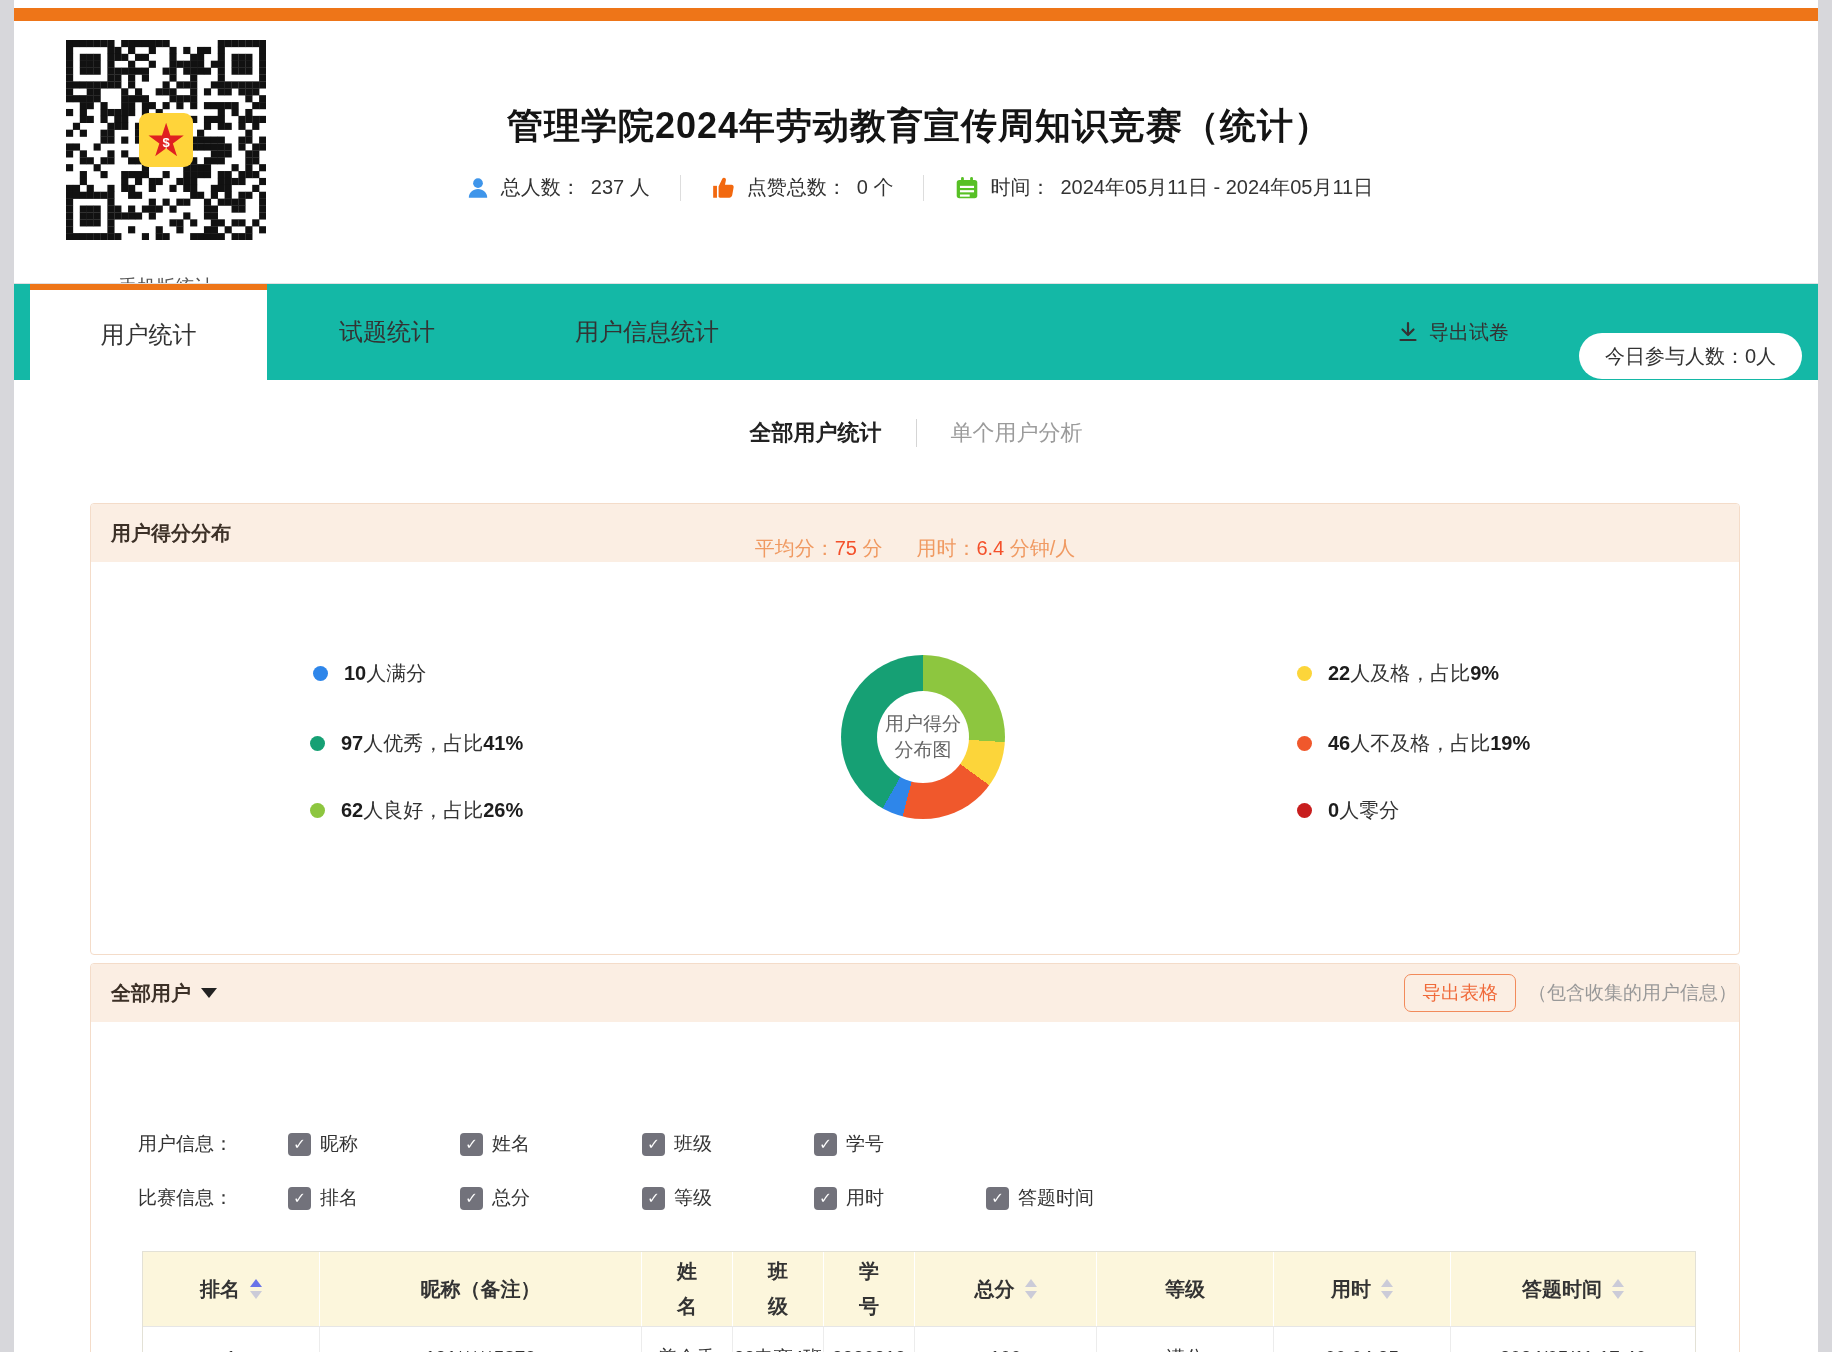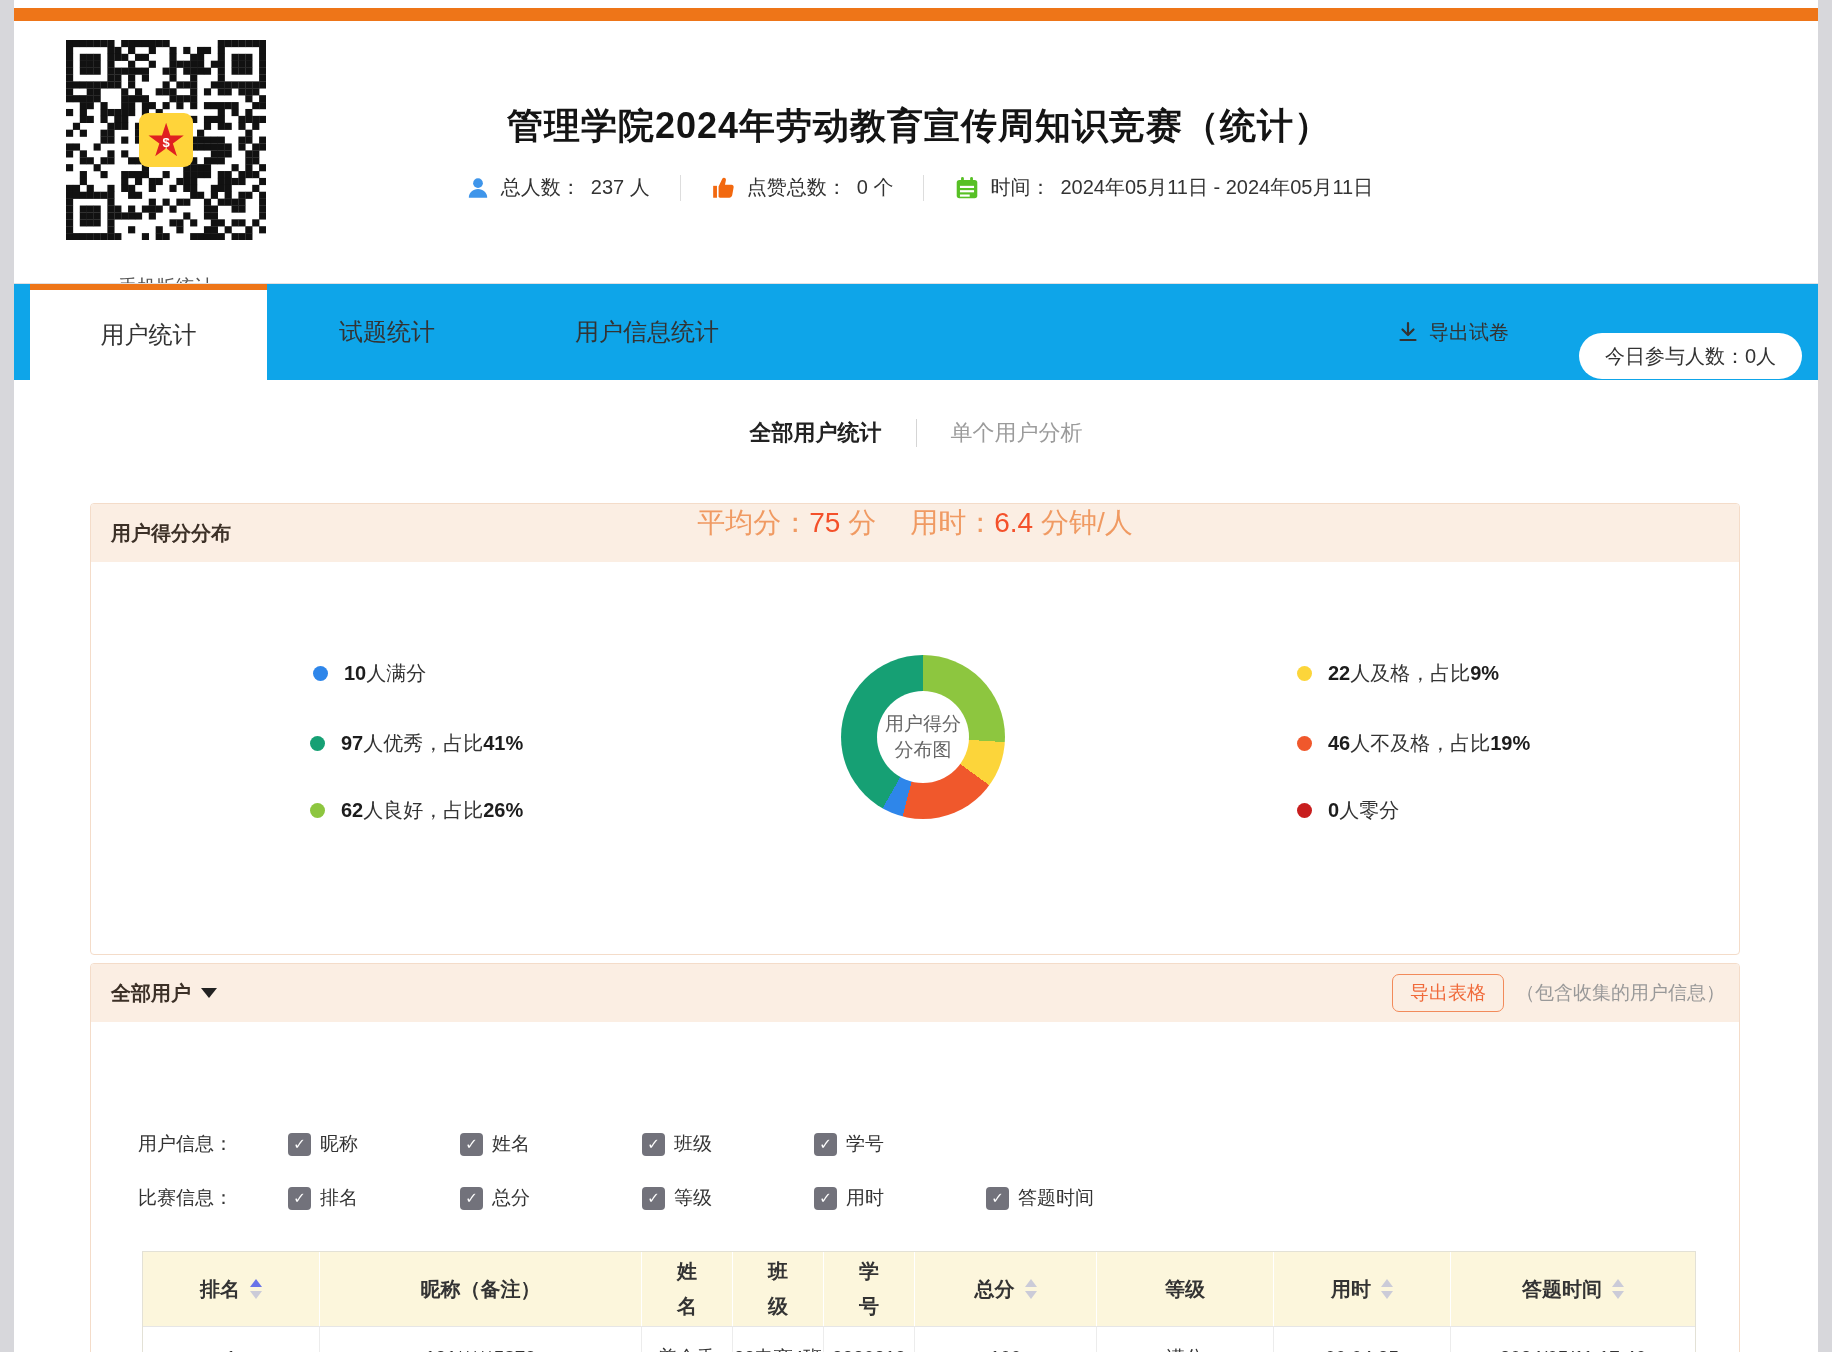--- a/index.html
+++ b/index.html
@@ -18,21 +18,21 @@
              font-size:13px; font-weight:bold; }
   .qr-label { position:absolute; left:52px; top:246px; width:200px; text-align:center; font-size:19px; color:#555;margin-top:28px; }
   .title { position:absolute; left:290px; top:102px; width:1230px; text-align:center; font-size:36px;
            font-weight:bold; color:#141414; letter-spacing:1px; }
   .stats { position:absolute; left:290px; top:174px; width:1230px; display:flex; justify-content:center;
            align-items:center; gap:30px; font-size:20px; color:#333; }
   .stat { display:flex; align-items:center; gap:10px; }
   .vdiv { width:1px; height:26px; background:#ddd; }
 
   
-  .tabbar { position:absolute; left:0; top:283px; width:100%; height:97px; background:#0ea5e9; border-top:1px solid #e0e0e3; }
+  .tabbar { position:absolute; left:0; top:283px; width:100%; height:97px; background:#14b8a6; border-top:1px solid #e0e0e3; }
   .tab { position:absolute; top:0; height:100%; display:flex; align-items:center; justify-content:center;
          font-size:24px; color:#333; cursor:pointer; }
   .tab.t0 { left:16px; width:237px; background:#fff; border-top:6px solid #ee7518; }
   .tab.t1 { left:253px; width:240px; }
   .tab.t2 { left:493px; width:280px; }
   .export-paper { position:absolute; left:1382px; top:0; height:100%; display:flex; align-items:center;
                   gap:9px; font-size:20px; color:#333; cursor:pointer; }
   .pill { position:absolute; right:16px; top:50%; transform:translateY(-50%); height:46px; padding:0 26px;
           background:#fff; border-radius:23px; display:flex; align-items:center; font-size:20px; color:#333;margin-top:24px; }
 
@@ -46,41 +46,41 @@
 
   
   .panel { position:absolute; left:76px; width:1650px; border:1px solid #f4dcc9; border-radius:4px; background:#fff; }
   .p1 { top:503px; height:452px; }
   .p2 { top:963px; height:470px; }
   .phead { height:58px; background:#fbeee3; display:flex; align-items:center; position:relative;
            border-radius:3px 3px 0 0; }
   .ptitle { margin-left:20px; font-size:20px; font-weight:bold; color:#3c3027; }
 
   .avgwrap { position:absolute; left:50%; top:0; height:100%; transform:translateX(-50%); display:flex;
-             align-items:flex-start; gap:34px; font-size:28px; white-space:nowrap; }
+             align-items:flex-end; gap:34px; font-size:20px; white-space:nowrap; }
   .olabel { color:#f09a62; }
   .ovalue { color:#f4502a; }
 
   .lrow { position:absolute; display:flex; align-items:center; gap:16px; font-size:20px; color:#333; white-space:nowrap; }
   .ldot { width:15px; height:15px; border-radius:50%; flex:none; }
   .lnum { font-weight:bold; color:#1d1d1d; }
   .lpct { font-weight:bold; color:#1d1d1d; }
 
   .donut { position:absolute; left:750px; top:151px; width:164px; height:164px; border-radius:50%; }
   .hole { position:absolute; left:50%; top:50%; width:92px; height:92px; margin:-46px 12px 0 -46px; border-radius:50%;
           background:#fff; display:flex; align-items:center; justify-content:center; text-align:center;
           font-size:19px; color:#666; white-space:pre-line; line-height:1.35; }
 
   
   .spacer { flex:1; }
   .caret { width:0; height:0; border-left:8px solid transparent; border-right:8px solid transparent;
            border-top:10px solid #222; margin-left:10px; cursor:pointer; }
   .exportbtn { height:38px; padding:0 17px; border:1px solid #f28a5a; border-radius:7px; background:transparent;
                color:#f06a3a; font-size:19px; cursor:pointer; font-family:inherit; }
-  .note { font-size:19px; color:#999; margin-left:12px; margin-right:14px; }
+  .note { font-size:19px; color:#999; margin-left:12px; margin-right:2px; }
 
   
   .flabel { position:absolute; left:47px; font-size:19px; color:#333; }
   .fitem { position:absolute; display:flex; align-items:center; gap:9px; font-size:19px; color:#333; cursor:pointer; }
   .frow1 { top:167px; } .frow2 { top:221px; }
   .cb { width:23px; height:23px; background:#72727b; border-radius:4px; color:#fff; display:flex;
         align-items:center; justify-content:center; font-size:15px; flex:none; }
 
   
   .tbl { position:absolute; left:51px; top:287px; width:1554px; border:1px solid #e3e1d6; }

